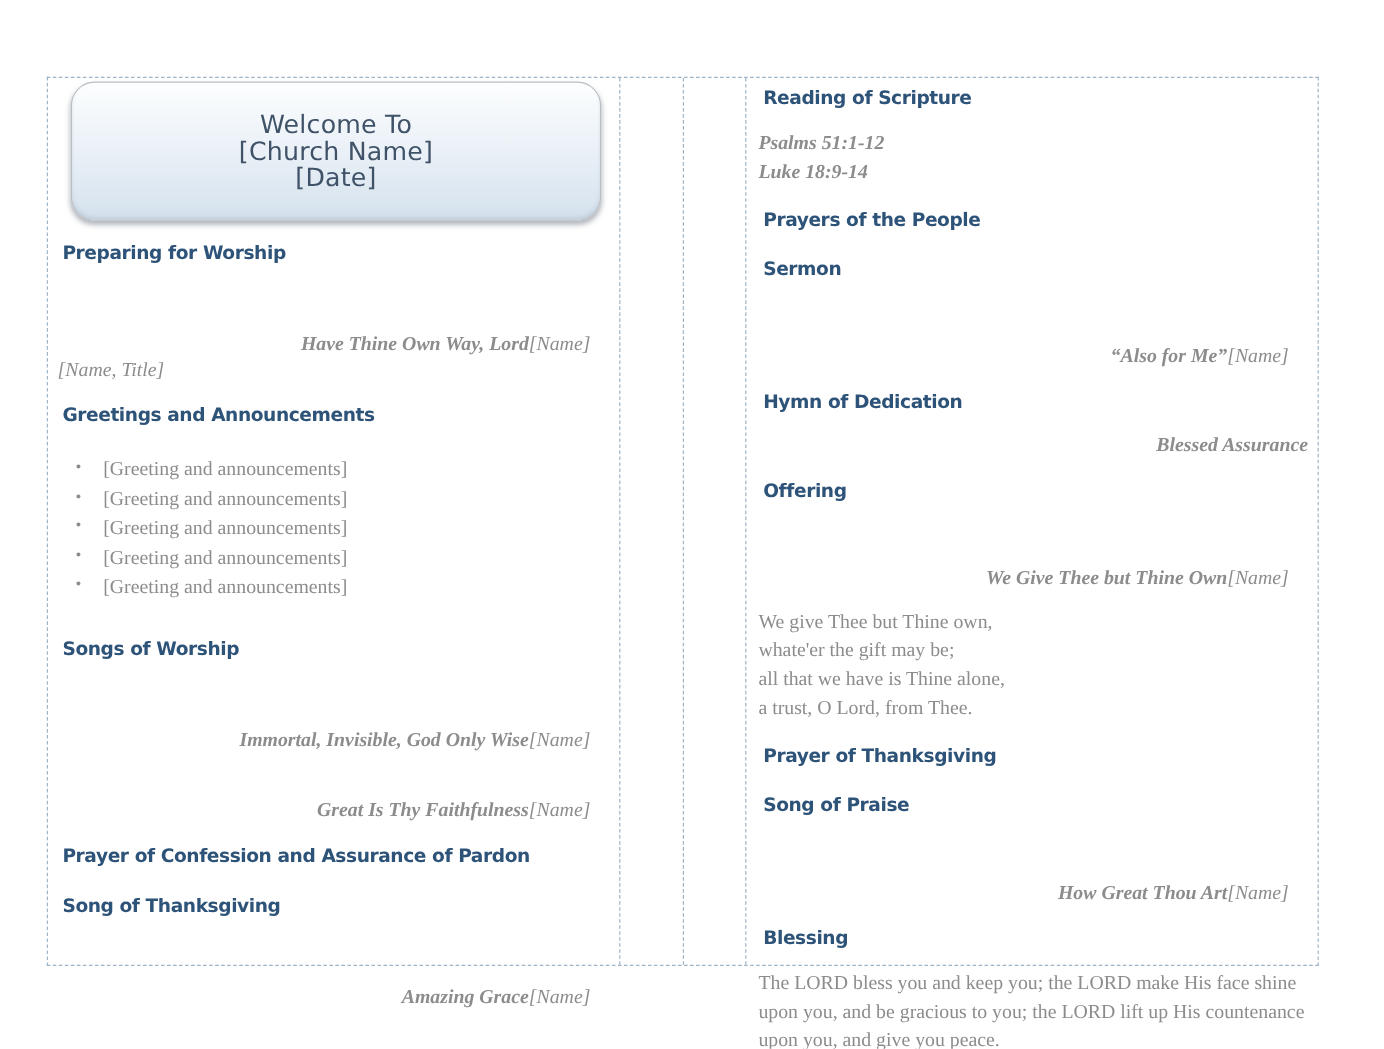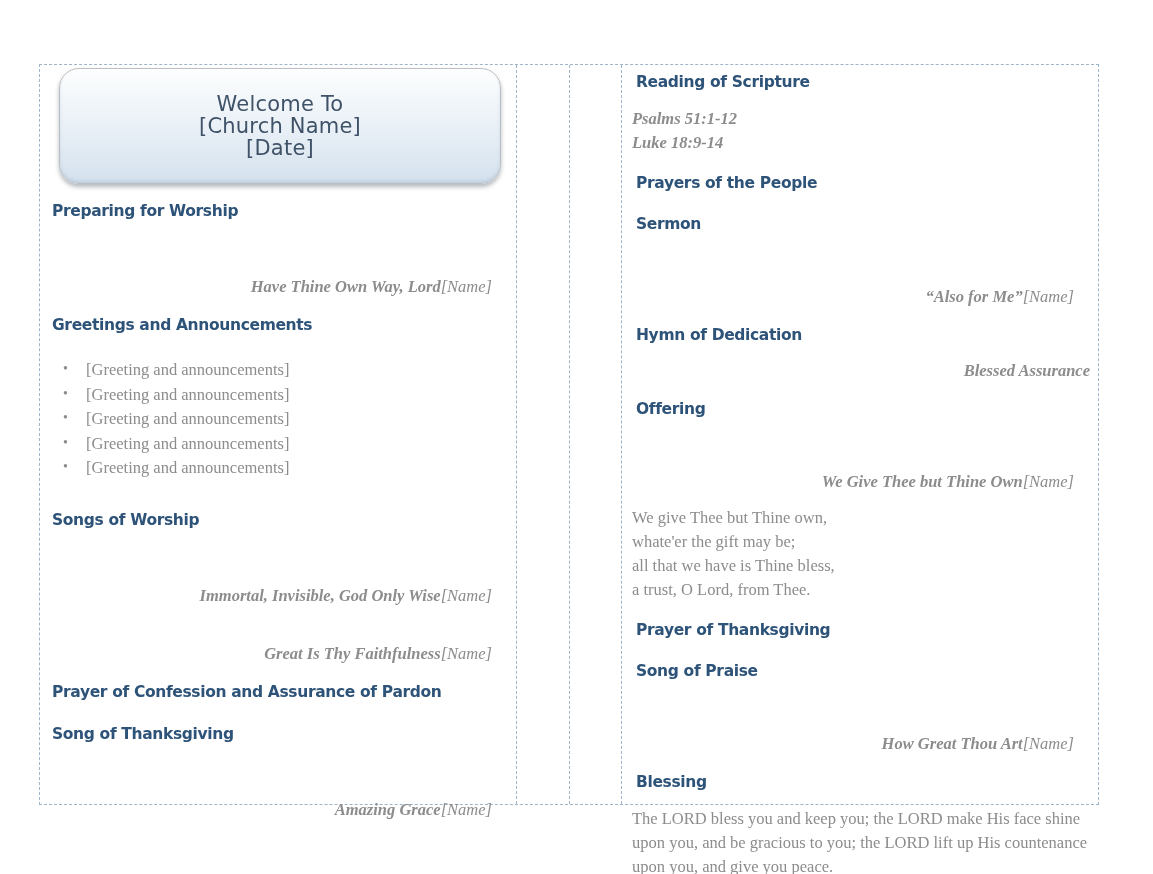--- a/index.html
+++ b/index.html
@@ -193,20 +193,21 @@
       </div>
 
       <div style="height:132px"></div>
 
       <h2 class="section-heading">Preparing for Worship</h2>
       <div class="sp-h"></div>
       <div class="entry">
         <span class="entry-title">Have Thine Own Way, Lord</span>
         <span class="entry-name">[Name]</span>
       </div>
+      <div class="entry-plain">[Name, Title]</div>
 
       <div class="sp-h"></div>
 
       <h2 class="section-heading">Greetings and Announcements</h2>
       <div class="sp-s"></div>
       <ul class="announce-list">
         <li>[Greeting and announcements]</li>
         <li>[Greeting and announcements]</li>
         <li>[Greeting and announcements]</li>
         <li>[Greeting and announcements]</li>
@@ -276,21 +277,21 @@
 
       <h2 class="section-heading">Offering</h2>
       <div class="sp-m"></div>
       <div class="entry">
         <span class="entry-title">We Give Thee but Thine Own</span>
         <span class="entry-name">[Name]</span>
       </div>
       <div style="height:14px"></div>
       <div class="verse-line">We give Thee but Thine own,</div>
       <div class="verse-line">whate'er the gift may be;</div>
-      <div class="verse-line">all that we have is Thine bless,</div>
+      <div class="verse-line">all that we have is Thine alone,</div>
       <div class="verse-line">a trust, O Lord, from Thee.</div>
 
       <div class="sp-h"></div>
 
       <h2 class="section-heading">Prayer of Thanksgiving</h2>
       <div style="height:13px"></div>
       <h2 class="section-heading">Song of Praise</h2>
       <div class="sp-m"></div>
       <div class="entry">
         <span class="entry-title">How Great Thou Art</span>

